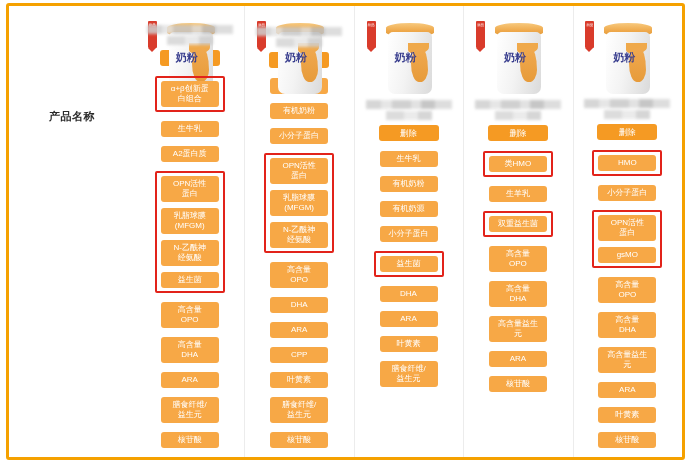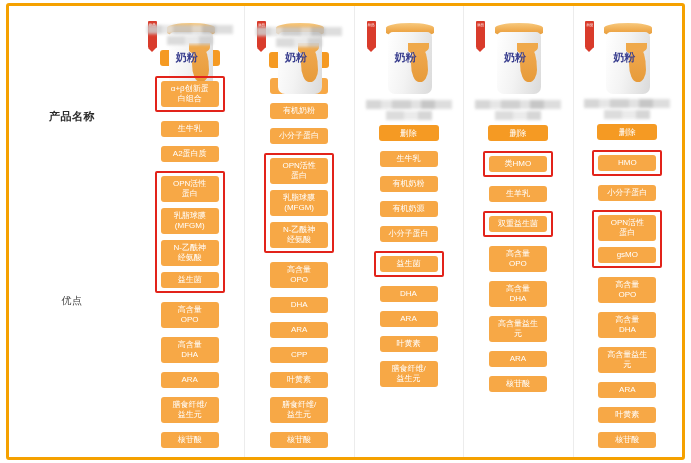--- a/index.html
+++ b/index.html
@@ -212,21 +212,20 @@
         <div class="gl-h" style="top: 418px;"></div>
         <div class="gl-v" style="left: 42px;"></div>
         <div class="gl-v" style="left: 84px;"></div>
         <div class="gl-v" style="left: 126px;"></div>
       </div>
 
     <div class="grid">
 
       <div class="labelcol">
         <div class="rowlabel lbl-name">产品名称</div>
-        <div class="rowlabel lbl-pros">优点</div>
       </div>
 
       <div id="cols" style="display:contents"><div class="pcol">
             <div class="canwrap">
               <div class="ribbon">
                 <div class="rtxt">新品</div>
               </div>
               <div class="can">
                 <div class="can-lid"></div>
                 <div class="can-body">

